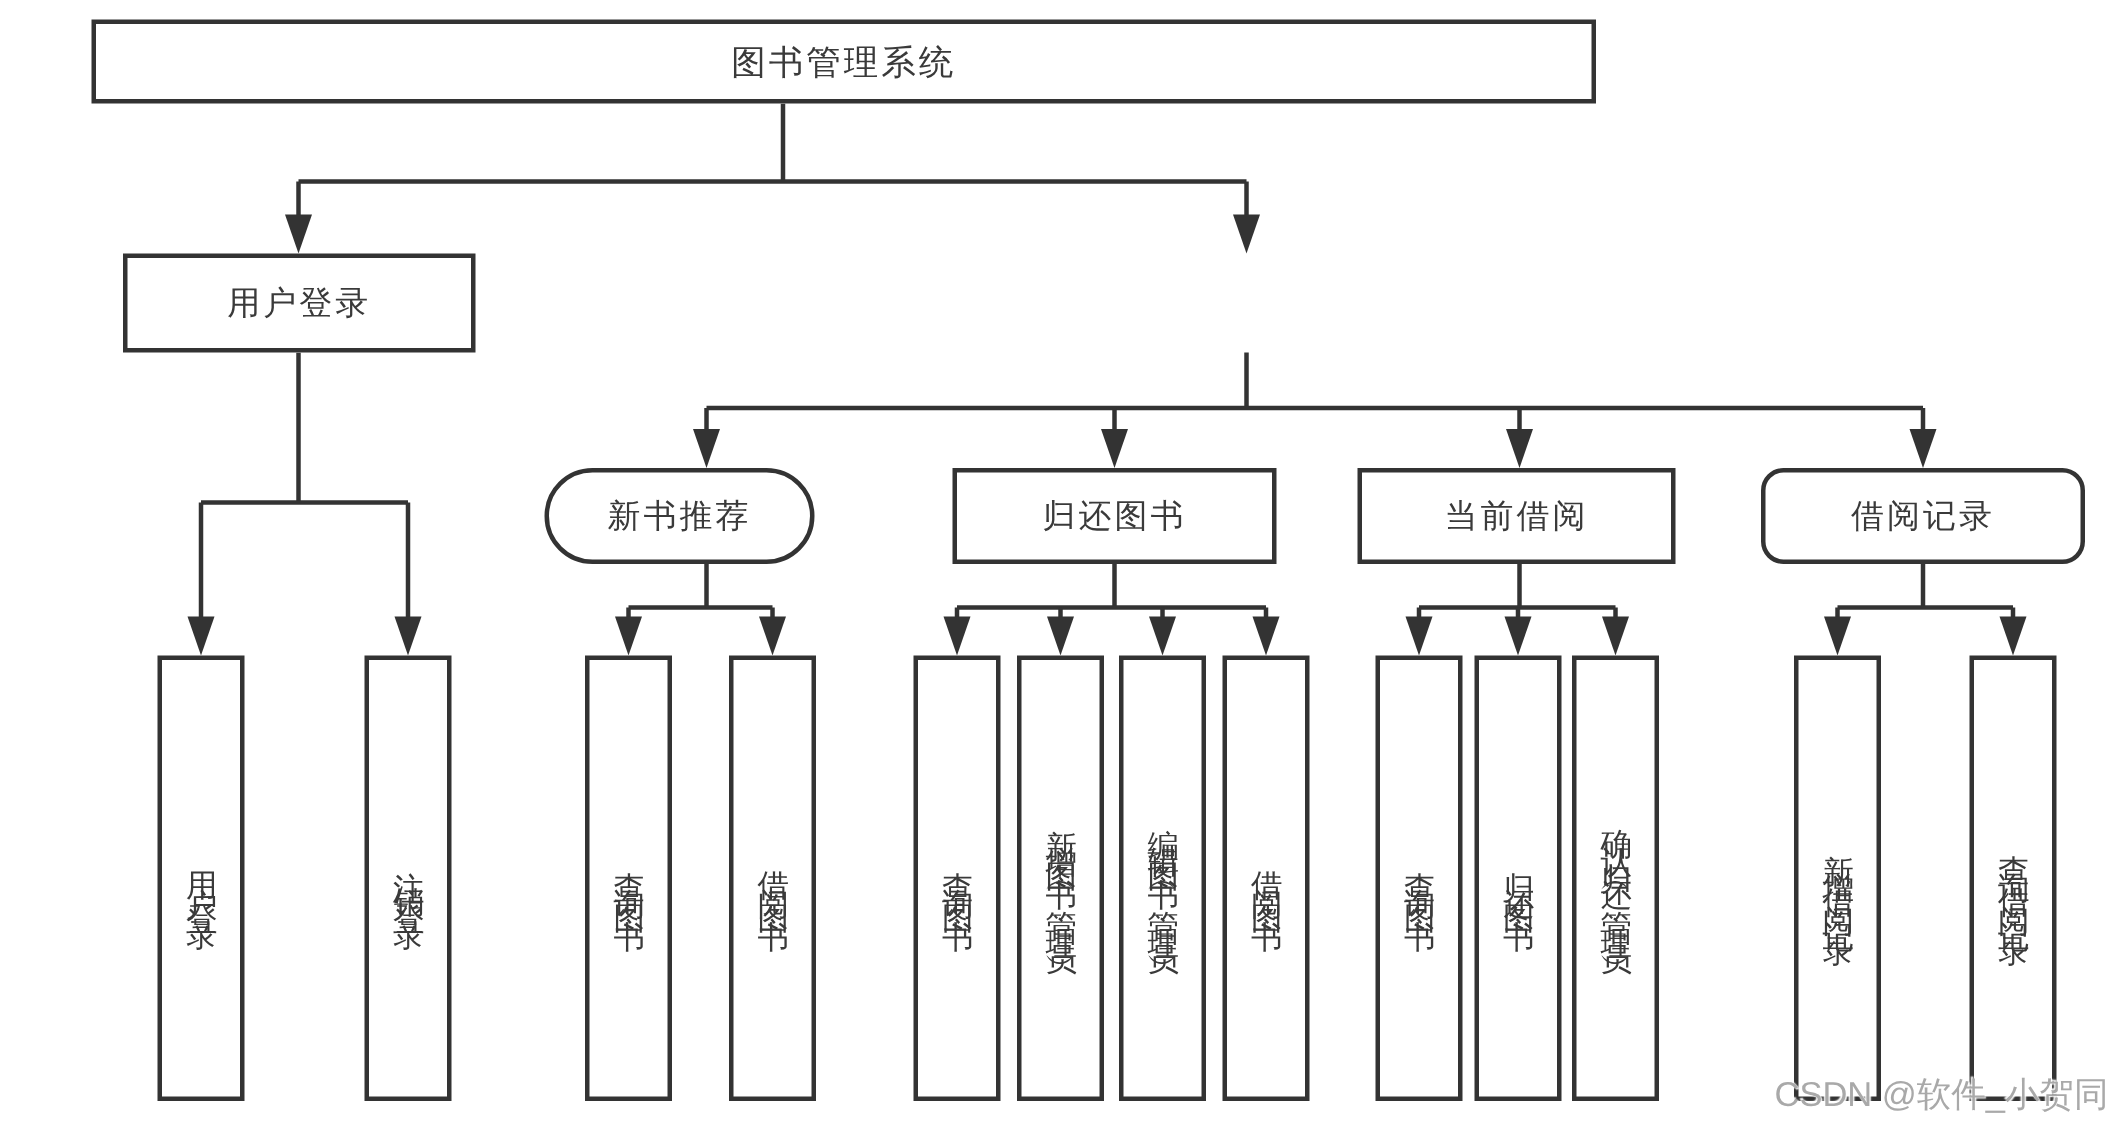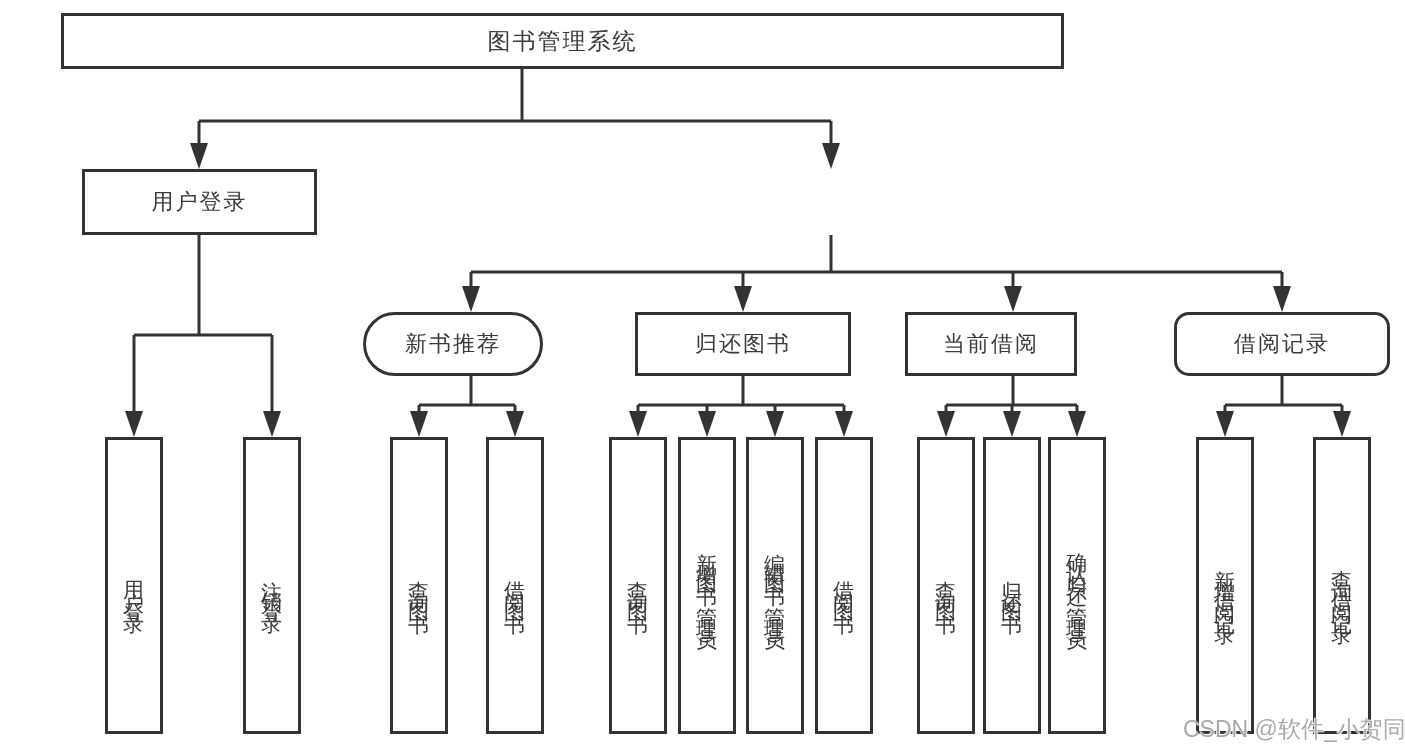--- a/index.html
+++ b/index.html
@@ -151,21 +151,21 @@
   <div class="node" style="left:82px; top:169px; width:235px; height:66px;">
     <span class="hlabel">用户登录</span>
   </div>
 
   <div class="node" style="left:363px; top:312px; width:180px; height:64px;border-radius:32px;">
     <span class="hlabel">新书推荐</span>
   </div>
   <div class="node" style="left:635px; top:312px; width:216px; height:64px;">
     <span class="hlabel">归还图书</span>
   </div>
-  <div class="node" style="left:905px; top:312px; width:172px; height:64px;">
+  <div class="node" style="left:905px; top:312px; width:212px; height:64px;">
     <span class="hlabel">当前借阅</span>
   </div>
   <div class="node" style="left:1174px; top:312px; width:216px; height:64px;border-radius:15px;">
     <span class="hlabel">借阅记录</span>
   </div>
 
   <div class="leaf" style="left:105px;">
     <span class="vlabel">用户登录</span>
   </div>
   <div class="leaf" style="left:243px;">

